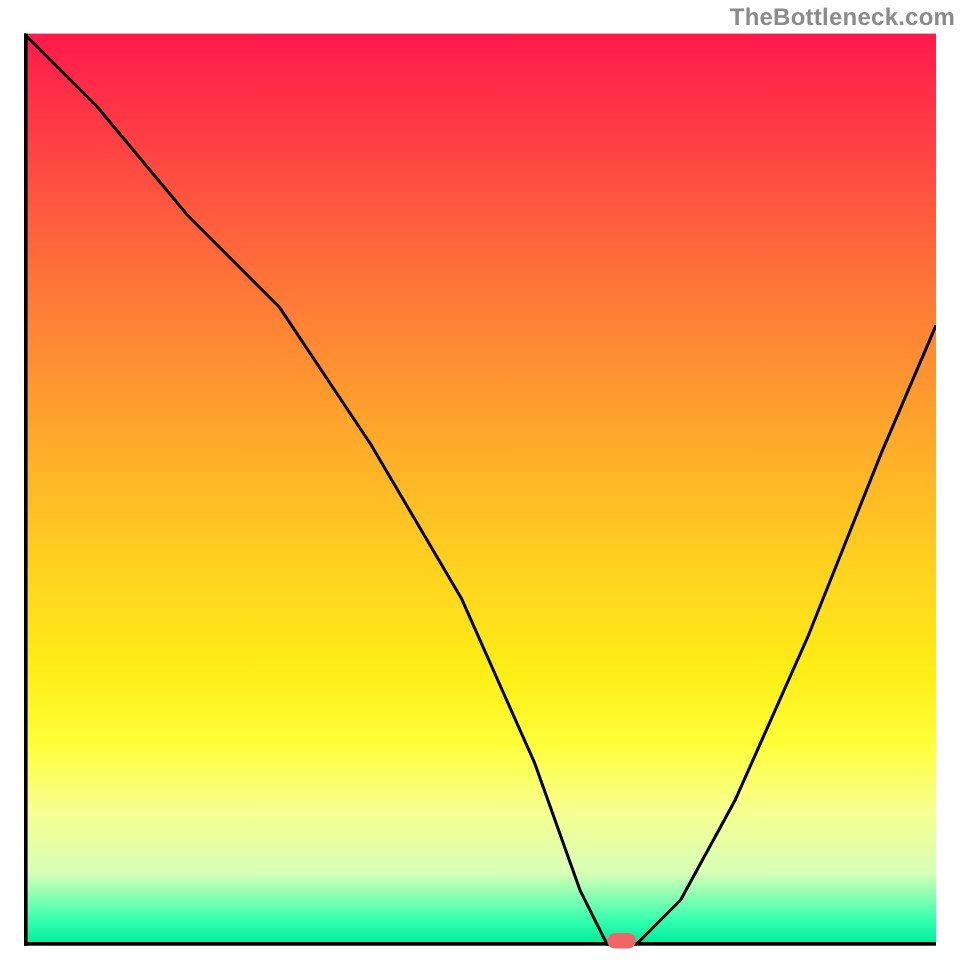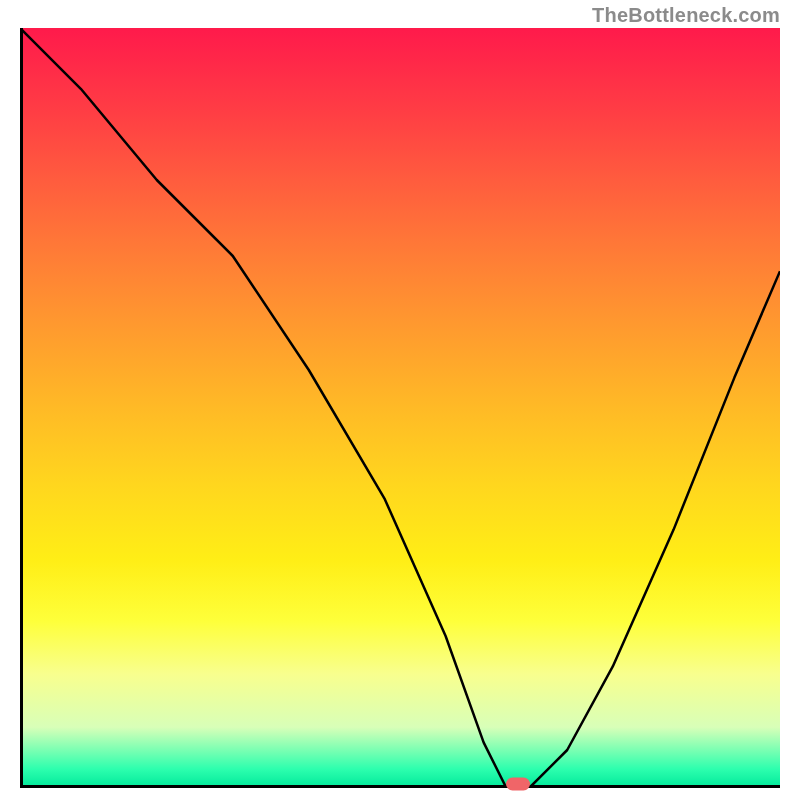--- a/index.html
+++ b/index.html
@@ -69,21 +69,21 @@
     position: absolute;
     width: 24px;
     height: 13px;
     background: #f06568;
     border-radius: 7px;
     transform: translate(-50%, -50%);
   }
   .watermark {
     position: absolute;
     top: 4px;
-    right: 20px;
+    right: 4px;
     font-family: Arial, Helvetica, sans-serif;
     font-size: 20px;
     font-weight: 600;
     color: #8b8b8b;
     letter-spacing: 0.2px;
   }
 </style>
 </head>
 <body>
 

